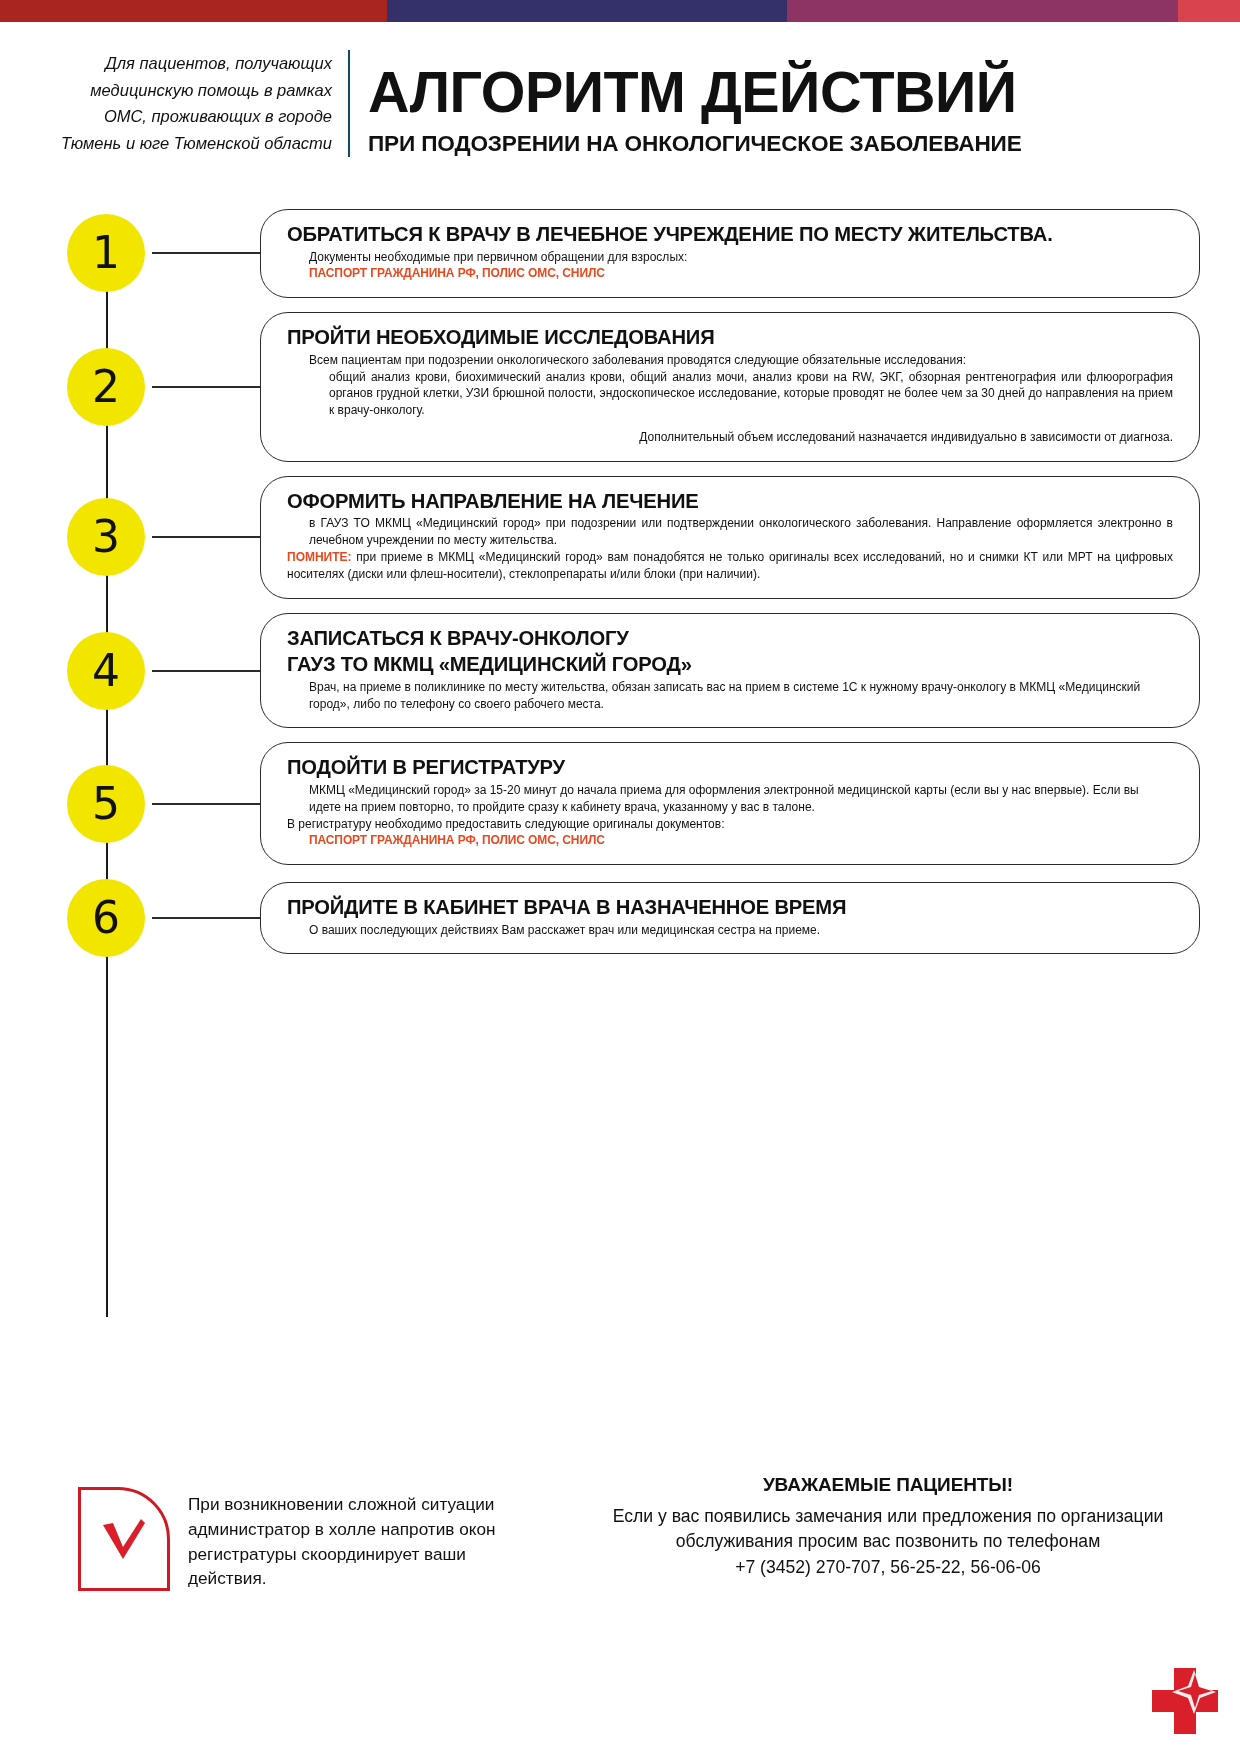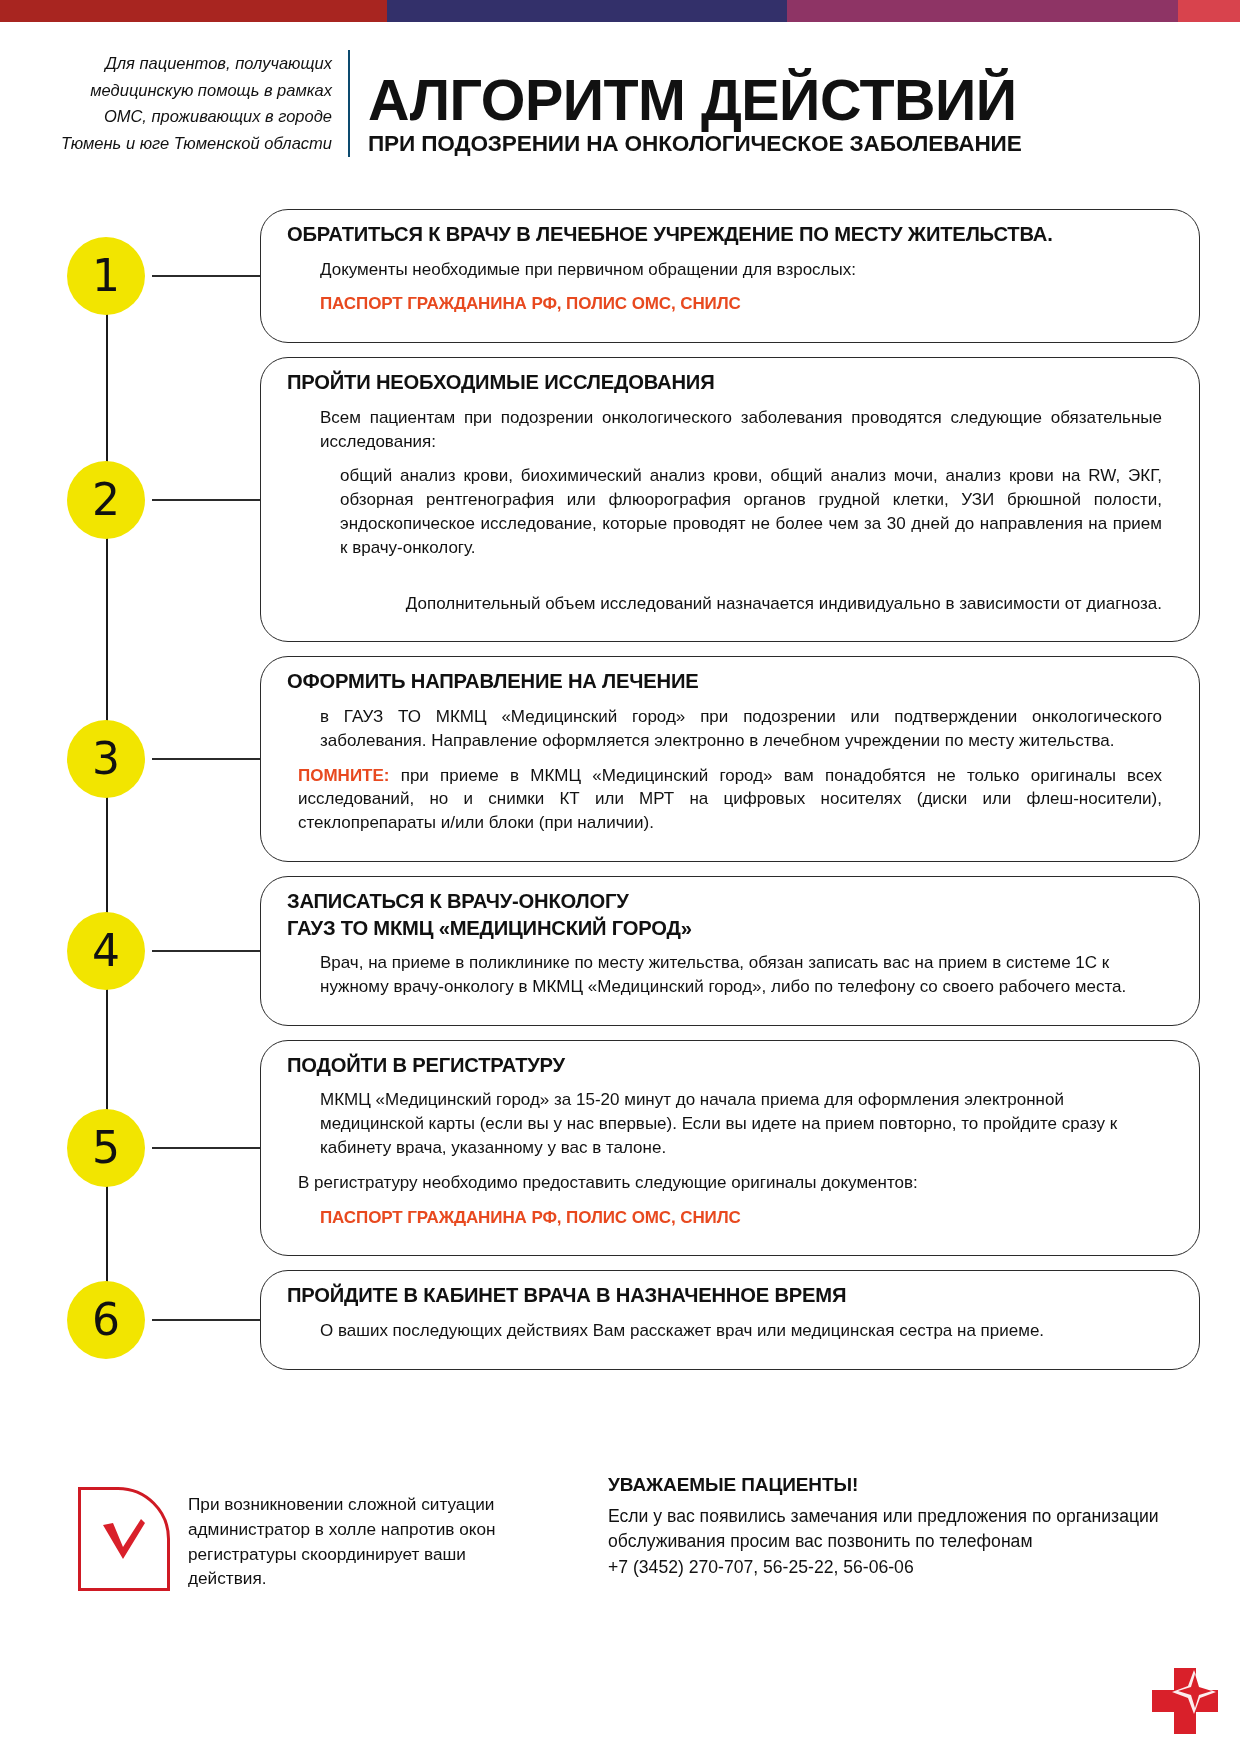--- a/index.html
+++ b/index.html
@@ -38,21 +38,21 @@
   .hdr-title{
     font-size:58px;
     font-weight:bold;
     letter-spacing:-0.5px;
     line-height:0.96;
     transform:scaleX(0.99);
     transform-origin:left bottom;
     white-space:nowrap;
   }
   .hdr-sub{
-    margin-top:4px;
+    margin-top:12px;
     font-size:22.6px;
     font-weight:bold;
     letter-spacing:-0.15px;
     line-height:1.1;
     white-space:nowrap;
   }
 
   
   .flow{position:relative;margin-top:52px;}
 
@@ -95,22 +95,22 @@
     box-sizing:border-box;
   }
   .card h3{
     margin:0 0 2px 0;
     font-size:20.2px;
     font-weight:bold;
     letter-spacing:-0.2px;
     line-height:1.22;
   }
   .card p{
-    margin:11px;
-    font-size:17px;
+    margin:0;
+    font-size:12px;
     line-height:1.40;
   }
   .indent{padding-left:22px;}
   .indent2{padding-left:42px;}
   .just{text-align:justify;text-align-last:left;}
   .right{text-align:right;}
   .accent{color:#e8491f;font-weight:bold;letter-spacing:-0.1px;}
   .accent-sm{color:#e8491f;font-weight:bold;}
   .sp{height:10px;}
 
@@ -130,21 +130,21 @@
   }
   .check-mark{
     width:46px;height:44px;
   }
   .foot-left-txt{
     margin-left:18px;margin-top:16px;
     font-size:17.2px;line-height:1.44;max-width:350px;
   }
   .foot-right{
     position:absolute;right:72px;top:40px;
-    width:560px;
+    width:560px;text-align:center;
   }
   .foot-right .ttl{
     font-size:19px;font-weight:bold;margin-bottom:8px;letter-spacing:-0.1px;
   }
   .foot-right .bd{font-size:17.6px;line-height:1.44;}
   .logo{
     position:absolute;right:18px;bottom:16px;width:74px;height:74px;
   }
 </style>
 </head>

